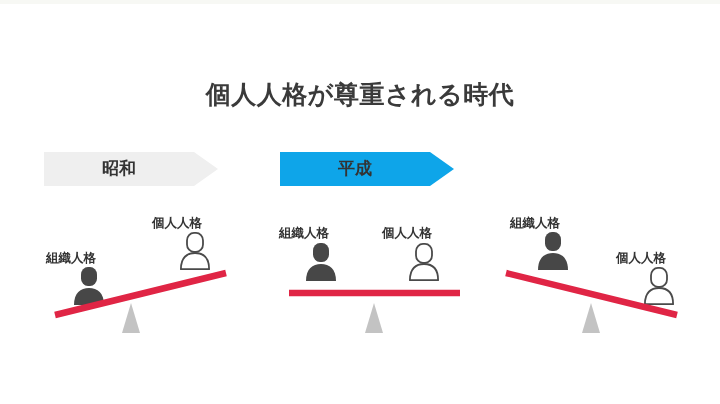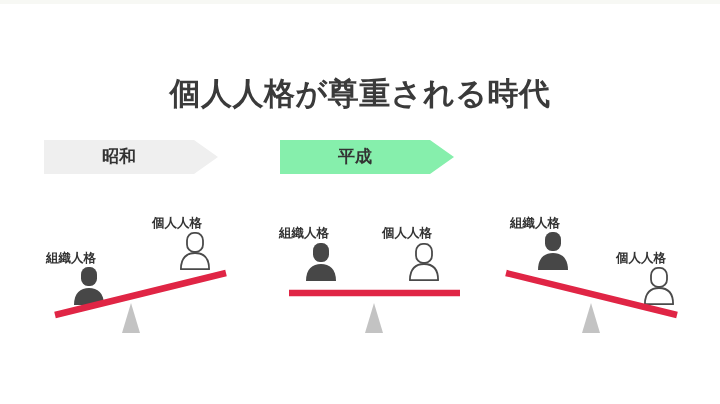--- a/index.html
+++ b/index.html
@@ -29,31 +29,31 @@
     width: 720px;
     height: 4px;
     background: #f7f8f4;
   }
   #slide-title {
     position: absolute;
     left: 0;
     top: 79px;
     width: 720px;
     text-align: center;
-    font-size: 31px;
+    font-size: 25px;
     font-weight: bold;
     color: #3a3a3a;
     letter-spacing: 0.5px;
     line-height: 30px;
     white-space: nowrap;
   }
   
   .banner {
     position: absolute;
-    top: 140px;
+    top: 152px;
     height: 34px;
     background: #efefef;
     clip-path: polygon(0 0, calc(100% - 24px) 0, 100% 50%, calc(100% - 24px) 100%, 0 100%);
   }
   .banner-label {
     position: absolute;
     left: 0;
     top: 0;
     width: calc(100% - 24px);
     height: 34px;
@@ -93,21 +93,21 @@
 
 <div id="slide" style="background: rgb(255, 255, 255);">
 
   <div class="top-band"></div>
 
   <div id="slide-title" style="color: rgb(58, 58, 58);">個人人格が尊重される時代</div>
 
   <div class="banner" id="banner-0" style="background: rgb(239, 239, 239);">
     <div class="banner-label" style="color: rgb(51, 51, 51);">昭和</div>
   </div>
-  <div class="banner" id="banner-1" style="background: #86efac;">
+  <div class="banner" id="banner-1" style="background: #0ea5e9;">
     <div class="banner-label" style="color: rgb(51, 51, 51);">平成</div>
   </div>
 
   <div class="panel" id="panel-0">
     <svg width="230" height="140" viewBox="0 0 230 140" xmlns="http://www.w3.org/2000/svg">
 
       <text class="ptxt" x="16" y="57">組織人格</text>
 
       <g transform="translate(44,62)">
         <rect x="7" y="0" width="16" height="19" rx="7" ry="7.5" fill="#474747"></rect>

